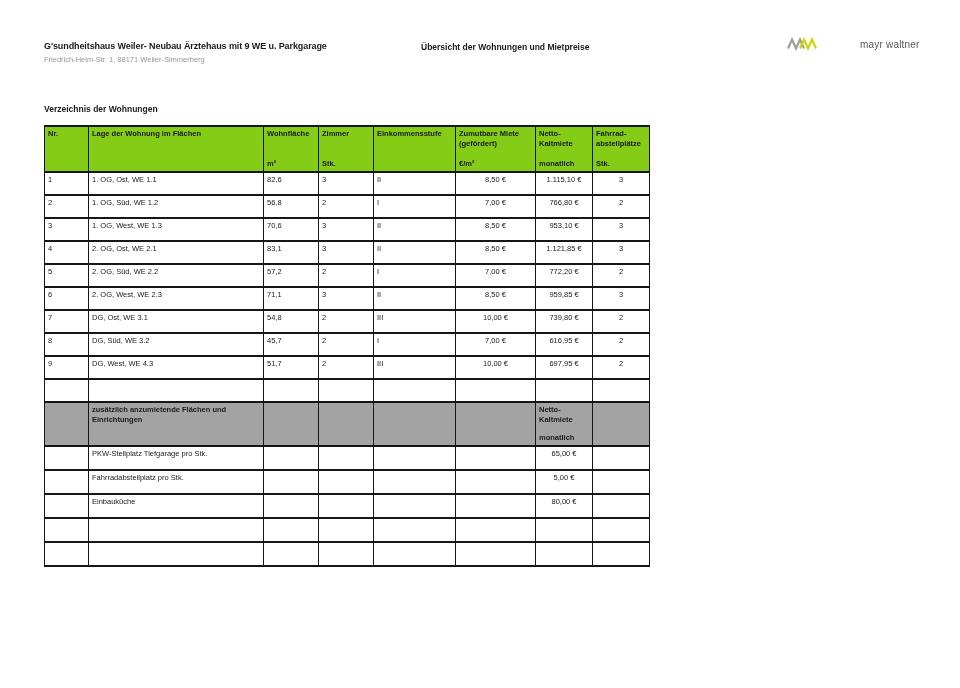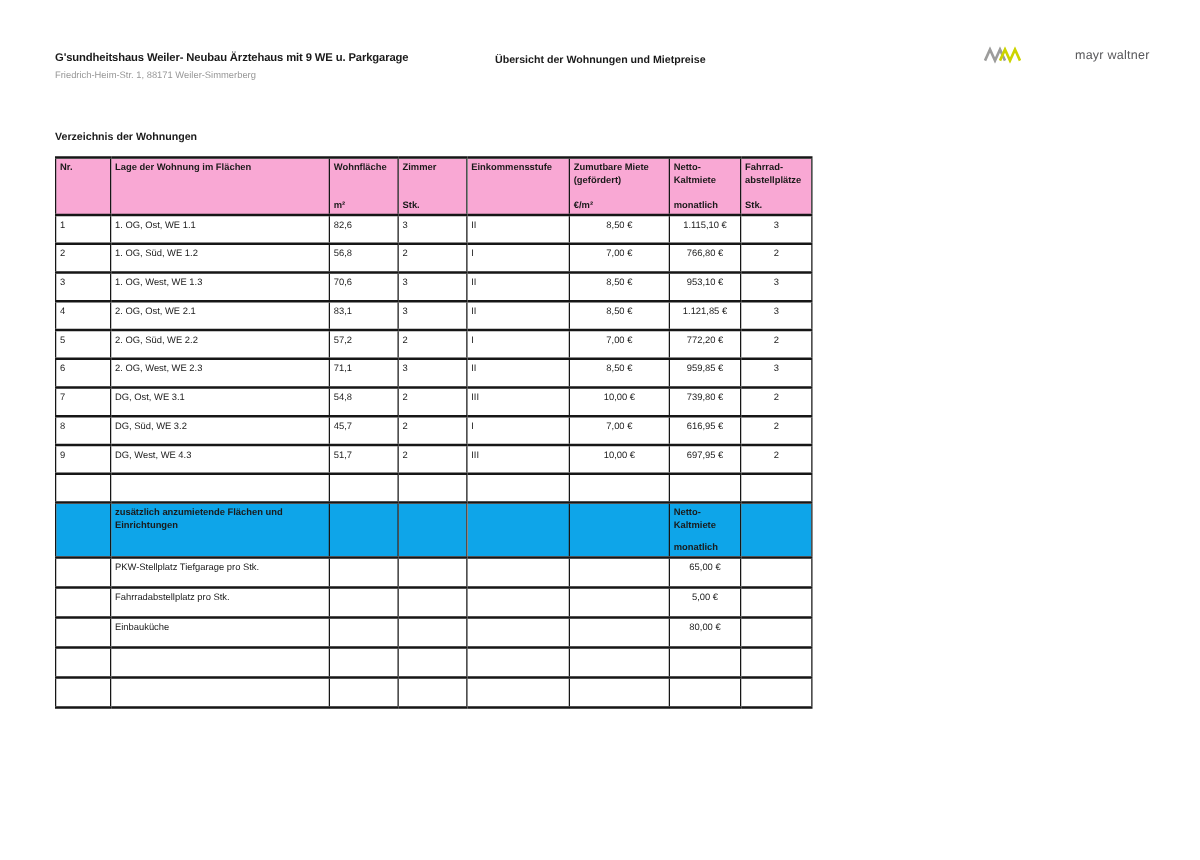--- a/index.html
+++ b/index.html
@@ -3,38 +3,38 @@
 <meta charset="utf-8">
 <style>
   html,body { margin:0; padding:0; background:#ffffff; }
   .page {
     position:relative; width:960px; height:580px; background:#ffffff;
     font-family:"Liberation Sans", sans-serif; color:#1a1a1a; overflow:hidden;
   }
   
   .proj-title { position:absolute; left:44px; top:41px; font-size:9px; font-weight:bold; letter-spacing:-0.1px; white-space:nowrap; }
   .proj-addr  { position:absolute; left:44px; top:55px; font-size:7.5px; color:#979797; white-space:nowrap; }
-  .doc-title  { position:absolute; left:396px; top:42px; font-size:8.5px; font-weight:bold; white-space:nowrap; }
+  .doc-title  { position:absolute; left:421px; top:42px; font-size:8.5px; font-weight:bold; white-space:nowrap; }
   .logo { position:absolute; left:787px; top:37px; display:flex; align-items:center; gap:6px; }
   .logo-text { font-size:10px; color:#57575a; letter-spacing:0.2px; white-space:nowrap;margin-left:37px; }
   
   .section-title { position:absolute; left:44px; top:104px; font-size:8.5px; font-weight:bold; }
   
   table.tbl { position:absolute; left:44px; top:125px; width:605px; border-collapse:collapse; table-layout:fixed; }
   .tbl td, .tbl th {
     border:1px solid #161616; border-top-width:2px; border-bottom-width:2px;
     font-size:7.5px; vertical-align:top; padding:2px 3px;
     overflow:hidden; white-space:nowrap; text-align:left; font-weight:normal;
   }
-  .tbl th { background:#f9a8d4; height:44px; font-weight:bold; padding:0; }
+  .tbl th { background:#84cc16; height:44px; font-weight:bold; padding:0; }
   .hwrap { display:flex; flex-direction:column; justify-content:space-between; height:100%; box-sizing:border-box; padding:2px 3px; line-height:1.35; }
   .tbl td.num { text-align:center; }
   .tbl tr.mainrow td { height:17px; }
   .tbl tr.blankrow td { height:17px; }
-  .tbl tr.extras-header td { background:#0ea5e9; height:42px; font-weight:bold; padding:0; }
+  .tbl tr.extras-header td { background:#a3a3a3; height:42px; font-weight:bold; padding:0; }
   .tbl tr.extrasrow td { height:18px; }
   
   .footer-center { position:absolute; left:0; top:621px; width:960px; text-align:center; font-size:7px; color:#4a4a4a; line-height:13px; }
   .footer-center div { display:block; }
   .footer-date { position:absolute; left:44px; top:644px; font-size:7px; color:#4a4a4a; }
   .footer-page { position:absolute; right:45px; top:644px; font-size:7px; color:#4a4a4a; }
 </style>
 </head>
 <body>
 

